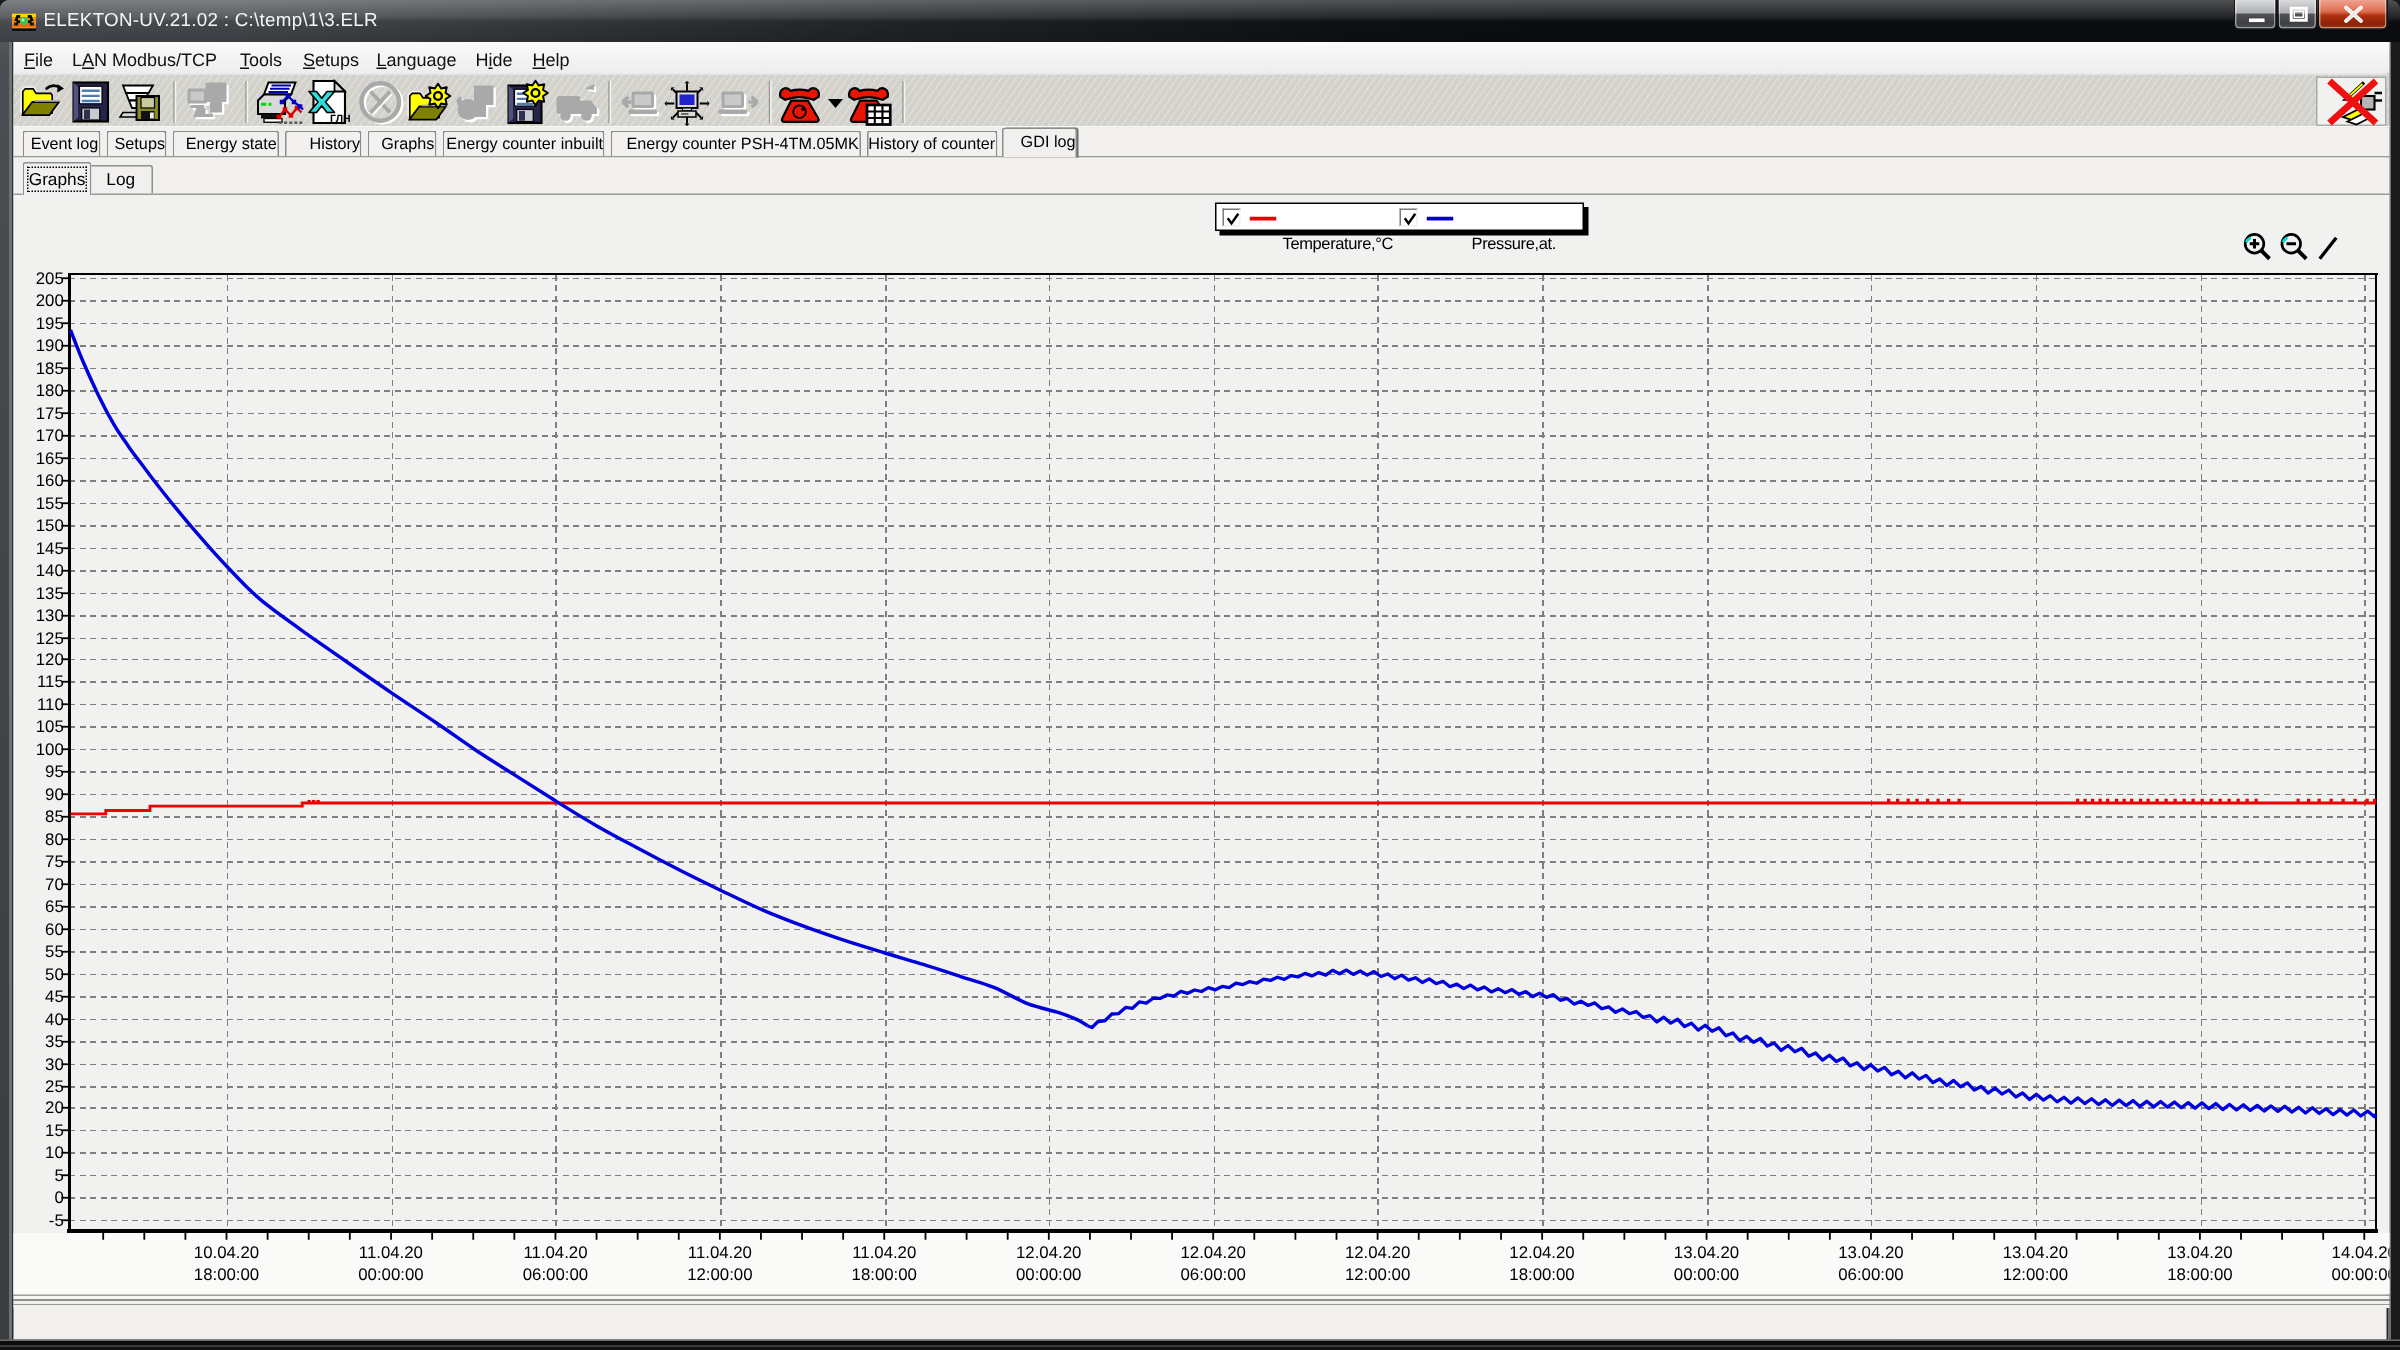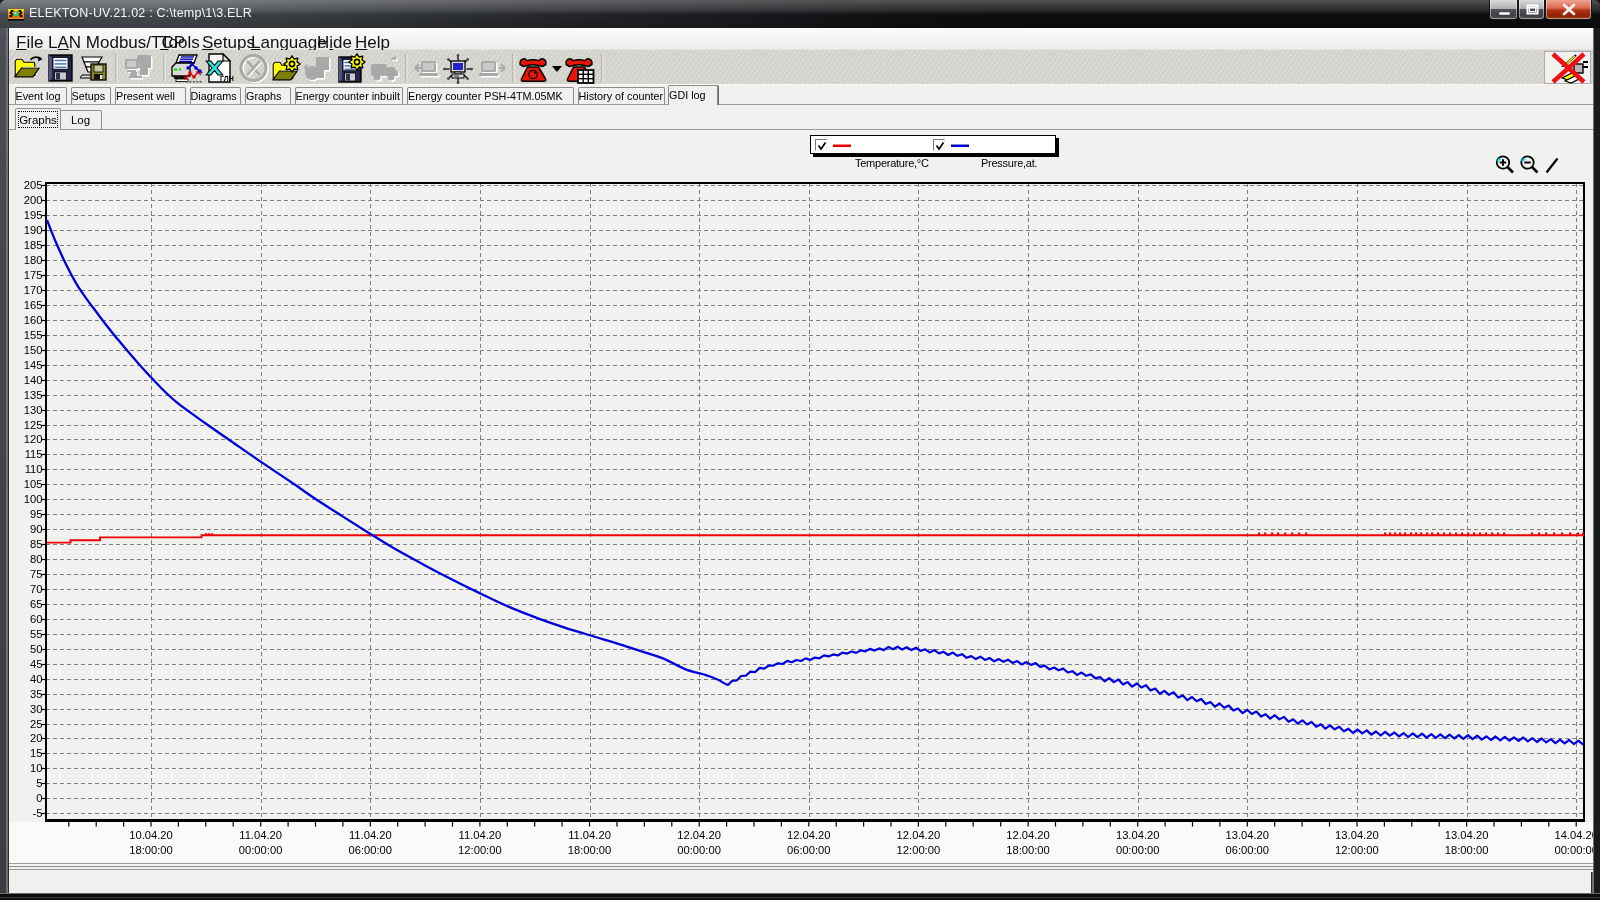--- a/index.html
+++ b/index.html
@@ -18,29 +18,29 @@
 .winbtn .hl { position:absolute; inset:0 0 0 0; border-radius:0 0 3px 3px;
   border:1px solid rgba(255,255,255,0.45); border-top:none; }
 #btn-min { left:1489px; width:29px; background:linear-gradient(180deg,#d9dadb 0,#aeafb1 45%,#515358 50%,#3e4043 80%,#4e5052 100%); }
 #btn-max { left:1518px; width:27px; background:linear-gradient(180deg,#d9dadb 0,#aeafb1 45%,#515358 50%,#3e4043 80%,#4e5052 100%); }
 #btn-close { left:1545px; width:47px; background:linear-gradient(180deg,#f0a290 0,#dd6e50 40%,#b03012 55%,#8c2205 85%,#a03c18 100%); }
 #client { position:absolute; left:8px; top:28px; width:1584px; height:865px;
   background:#f1f0ef; border-left:1px solid #2a2d30; border-right:1px solid #2a2d30;
   box-shadow:-2px 0 0 #6e7276, 2px 0 0 #6e7276; }
 #menubar { position:absolute; left:0; top:0; width:1584px; height:22px;
   background:linear-gradient(180deg,#fbfbfb,#ededed); border-bottom:1px solid #e2e2e2; }
-#menubar span { position:absolute; top:4.5px; font-size:17px; color:#111; }
+#menubar span { position:absolute; top:4.5px; font-size:12px; color:#111; }
 #toolbar { position:absolute; left:0; top:22px; width:1584px; height:35px;
   background:#d8d6d0; border-bottom:1px solid #f8f8f6; }
 #toolbar .tex { position:absolute; inset:0;
   background:repeating-linear-gradient(125deg, rgba(255,255,255,0.18) 0 1px, rgba(0,0,0,0.02) 1px 3px, rgba(120,120,110,0.07) 3px 4px); }
 #tabs1 { position:absolute; left:0; top:57px; width:1584px; height:20px; background:#f1f0ef; }
 .tab1 { position:absolute; top:2px; height:17px; background:#f2f1f0;
   border:1px solid #8c8c8a; border-bottom:none; border-radius:2px 2px 0 0;
-  font-size:10.8px; text-align:left; line-height:16px; color:#000; white-space:nowrap; }
+  font-size:10.8px; text-align:right; line-height:16px; color:#000; white-space:nowrap; }
 #tabs1 .pageline { position:absolute; left:0; top:19px; width:1584px; height:1px; background:#9a9a98; }
 .tabsel1 { top:0px !important; height:20px !important; background:#f1f0ef; z-index:5;
   border-bottom:none; box-shadow:1px 0 0 #6c6c6a; line-height:18px; }
 #tabs2 { position:absolute; left:0; top:77px; width:1584px; height:25px; background:#f1f0ef; }
 .tab2 { position:absolute; background:#f1f0ef; border:1px solid #8f8f8d; border-bottom:none;
   border-radius:2px 2px 0 0; font-size:11.5px; text-align:center; color:#000; white-space:nowrap; }
 #chartzone { position:absolute; left:0; top:102px; width:1584px; height:733px; background:#f1f1f0; }
 #chartzone .xstrip { position:absolute; left:0; top:692px; width:1584px; height:41px; background:#fafaf9; }
 #legend { position:absolute; left:801px; top:5px; width:246px; height:19px; background:#fff;
   border:1px solid #000; box-shadow:3px 3px 0 #000; }
@@ -286,22 +286,22 @@
           <path d="M1582 62 h5 m-5 5 h5" stroke="#000" stroke-width="1.8"></path>
           <path d="M1561 78 l10 -5 l6 2 l-10 5 Z" fill="#ffff00" stroke="#000" stroke-width="1.2"></path>
           <path d="M1564 81 l10 -5 l6 2 l-10 5 Z" fill="#fff" stroke="#000" stroke-width="1.2"></path>
           <path d="M1552 54 L1583 82 M1583 54 L1552 82" stroke="#ee1111" stroke-width="4.5" fill="none"></path>
 </svg>
       </div>
 <div id="tabs1">
         <div class="pageline"></div>
 <div class="tab1" style="left:5.5px;width:52px">Event log</div>
 <div class="tab1" style="left:61.5px;width:40.5px">Setups</div>
-<div class="tab1" style="left:106px;width:70.5px">Present well</div>
-<div class="tab1" style="left:180.5px;width:51.5px">Diagrams</div>
+<div class="tab1" style="left:106px;width:70.5px">Energy state</div>
+<div class="tab1" style="left:180.5px;width:51.5px">History</div>
 <div class="tab1" style="left:236px;width:45.5px">Graphs</div>
 <div class="tab1" style="left:285.5px;width:108.5px">Energy counter inbuilt</div>
 <div class="tab1" style="left:398px;width:166.5px">Energy counter PSH-4TM.05MK</div>
 <div class="tab1" style="left:568.5px;width:87px">History of counter</div>
 <div class="tab1 tabsel1" style="left:659px;width:50px">GDI log</div>
 </div>
 <div id="tabs2">
 <div class="tab2" style="left:6px;top:3px;width:46px;height:22px;line-height:20px;z-index:3;border-bottom:none;box-shadow:0 1px 0 #f1f0ef">
           <div style="position:absolute;inset:2px 2px 2px 2px;border:1px dotted #000;line-height:16px">Graphs</div>
         </div>

